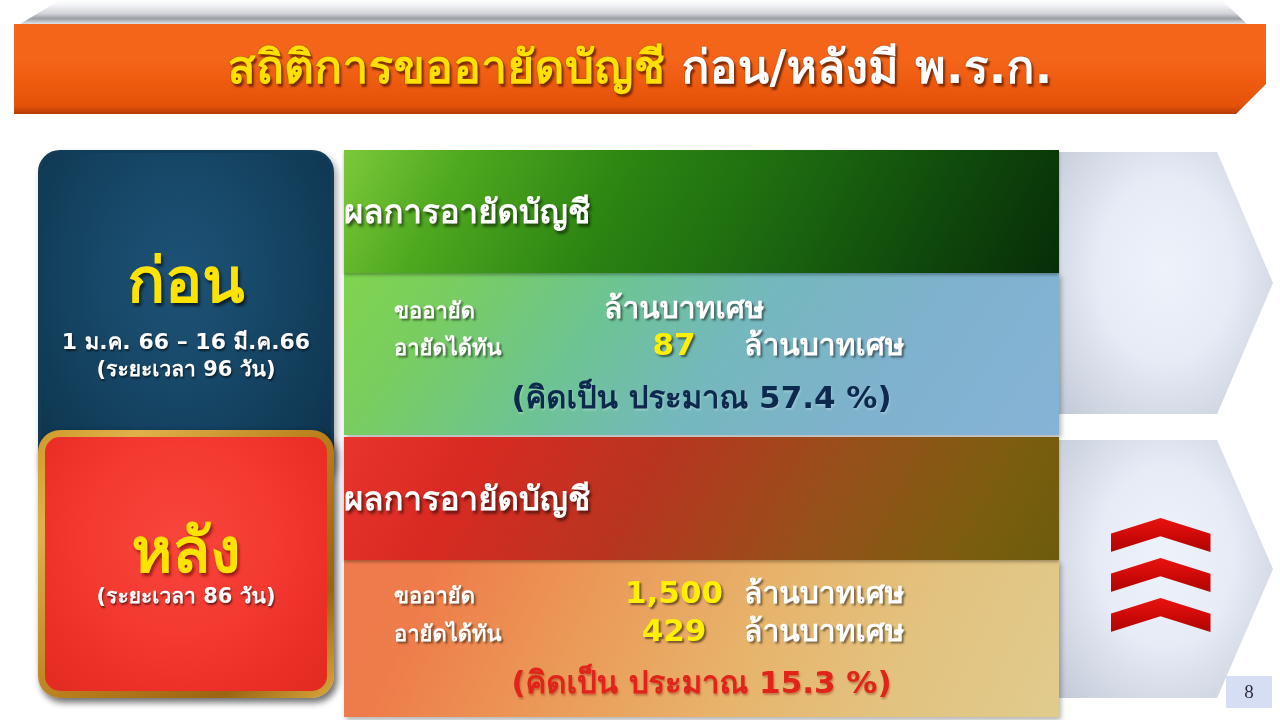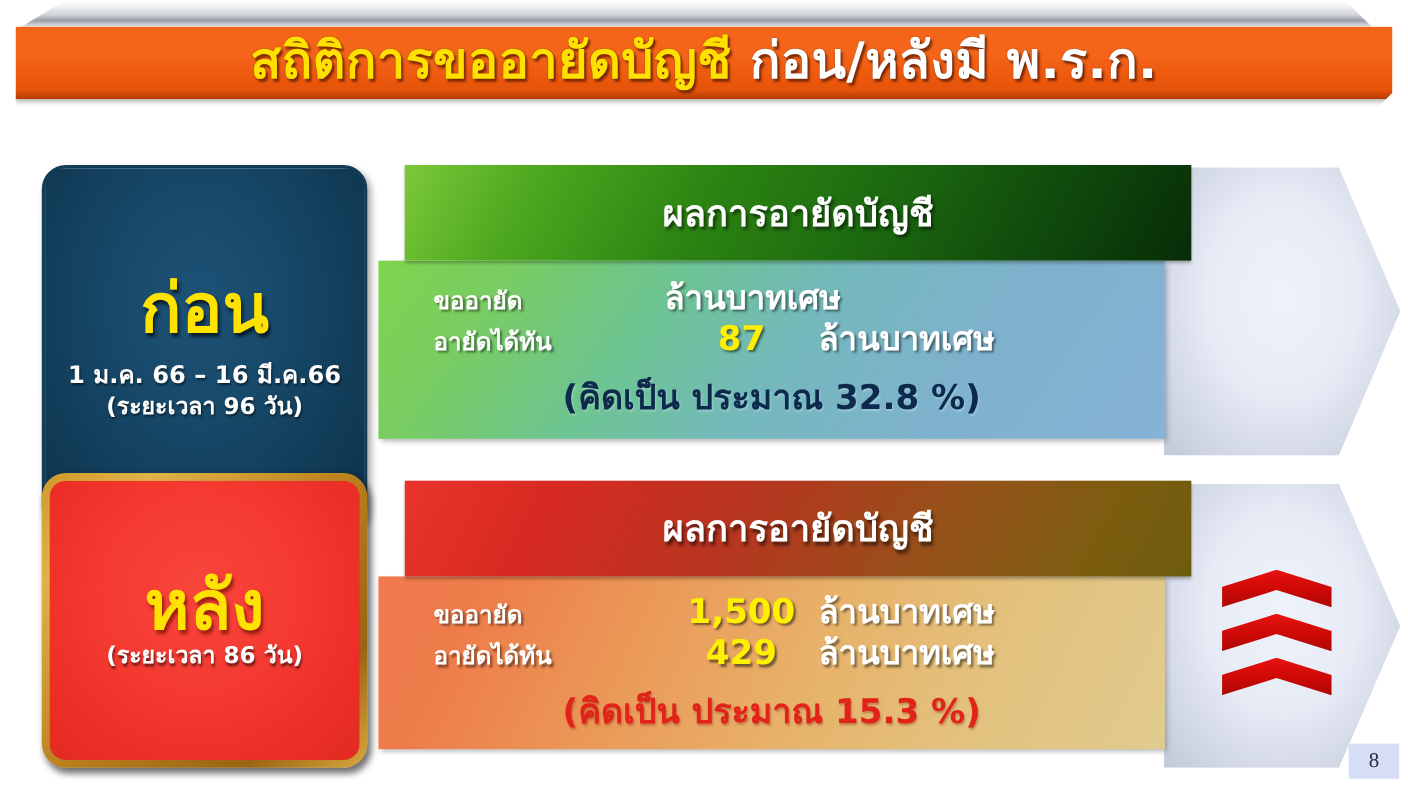--- a/index.html
+++ b/index.html
@@ -22,21 +22,21 @@
     clip-path:polygon(0 0, 60px 0, 0 36px);
   }
   .chrome-cut-right{
     position:absolute; right:0; top:0; width:90px; height:56px;
     background:#ffffff;
     clip-path:polygon(90px 0, 90px 56px, 32px 0);
   }
 
   
   .title-banner{
-    position:absolute; left:14px; top:24px; width:1252px; height:66px;
+    position:absolute; left:14px; top:24px; width:1252px; height:90px;
     background:linear-gradient(to bottom,#f4651a 0%,#f4651a 38%,#ef5c10 62%,#e04f07 100%);
     clip-path:polygon(0 0, 1252px 0, 1252px 60px, 1222px 90px, 0 90px);
     box-shadow:0 3px 5px rgba(0,0,0,.35);
     display:flex; align-items:center; justify-content:center;
   }
   .title-banner::after{
     content:""; position:absolute; left:0; bottom:0; width:100%; height:8px;
     background:linear-gradient(to bottom,rgba(150,40,0,.0),rgba(130,35,0,.45));
     pointer-events:none;
   }
@@ -114,25 +114,24 @@
     text-shadow:1px 2px 2px rgba(0,0,0,.55);
     white-space:nowrap;
   }
 
   
   .panel{ position:absolute; left:344px; width:715px; }
   .panel-top{ top:150px; height:266px; }
   .panel-bot{ top:437px; height:261px; }
 
   .panel-head{
-    height:87px; width:100%;
-    display:flex; align-items:center; justify-content:center;
+    height:123px; width:100%;
+    display:flex; align-items:center; justify-content:flex-start;
     box-shadow:0 2px 3px rgba(0,0,0,.3);
     position:relative;
-    margin-left:24px;
   }
   .head-green{
     background:linear-gradient(118deg,#7cc93a 0%,#4ea81f 16%,#2c8412 38%,#1d6b10 58%,#104a0c 80%,#072d08 100%);
   }
   .head-red{
     background:linear-gradient(118deg,#e8342c 0%,#d82a22 18%,#b73520 42%,#97501a 66%,#7d5d10 86%,#6d5c0c 100%);
   }
   .head-text{
     font-size:33px; font-weight:bold; color:#ffffff;
     text-shadow:2px 3px 3px rgba(0,0,0,.55);
@@ -226,21 +225,21 @@
   <div class="panel-body body-teal">
     <div class="stat-row">
       <span class="stat-label">ขออายัด</span>
       <span class="stat-unit">ล้านบาทเศษ</span>
     </div>
     <div class="stat-row">
       <span class="stat-label">อายัดได้ทัน</span>
       <span class="stat-value">87</span>
       <span class="stat-unit">ล้านบาทเศษ</span>
     </div>
-    <div class="stat-note note-navy">(คิดเป็น ประมาณ 32.8 %)</div>
+    <div class="stat-note note-navy">(คิดเป็น ประมาณ 57.4 %)</div>
   </div>
 </div>
 
 <div class="panel panel-bot">
   <div class="panel-head head-red">
     <span class="head-text">ผลการอายัดบัญชี</span>
   </div>
   <div class="panel-body body-orange">
     <div class="stat-row">
       <span class="stat-label">ขออายัด</span>

